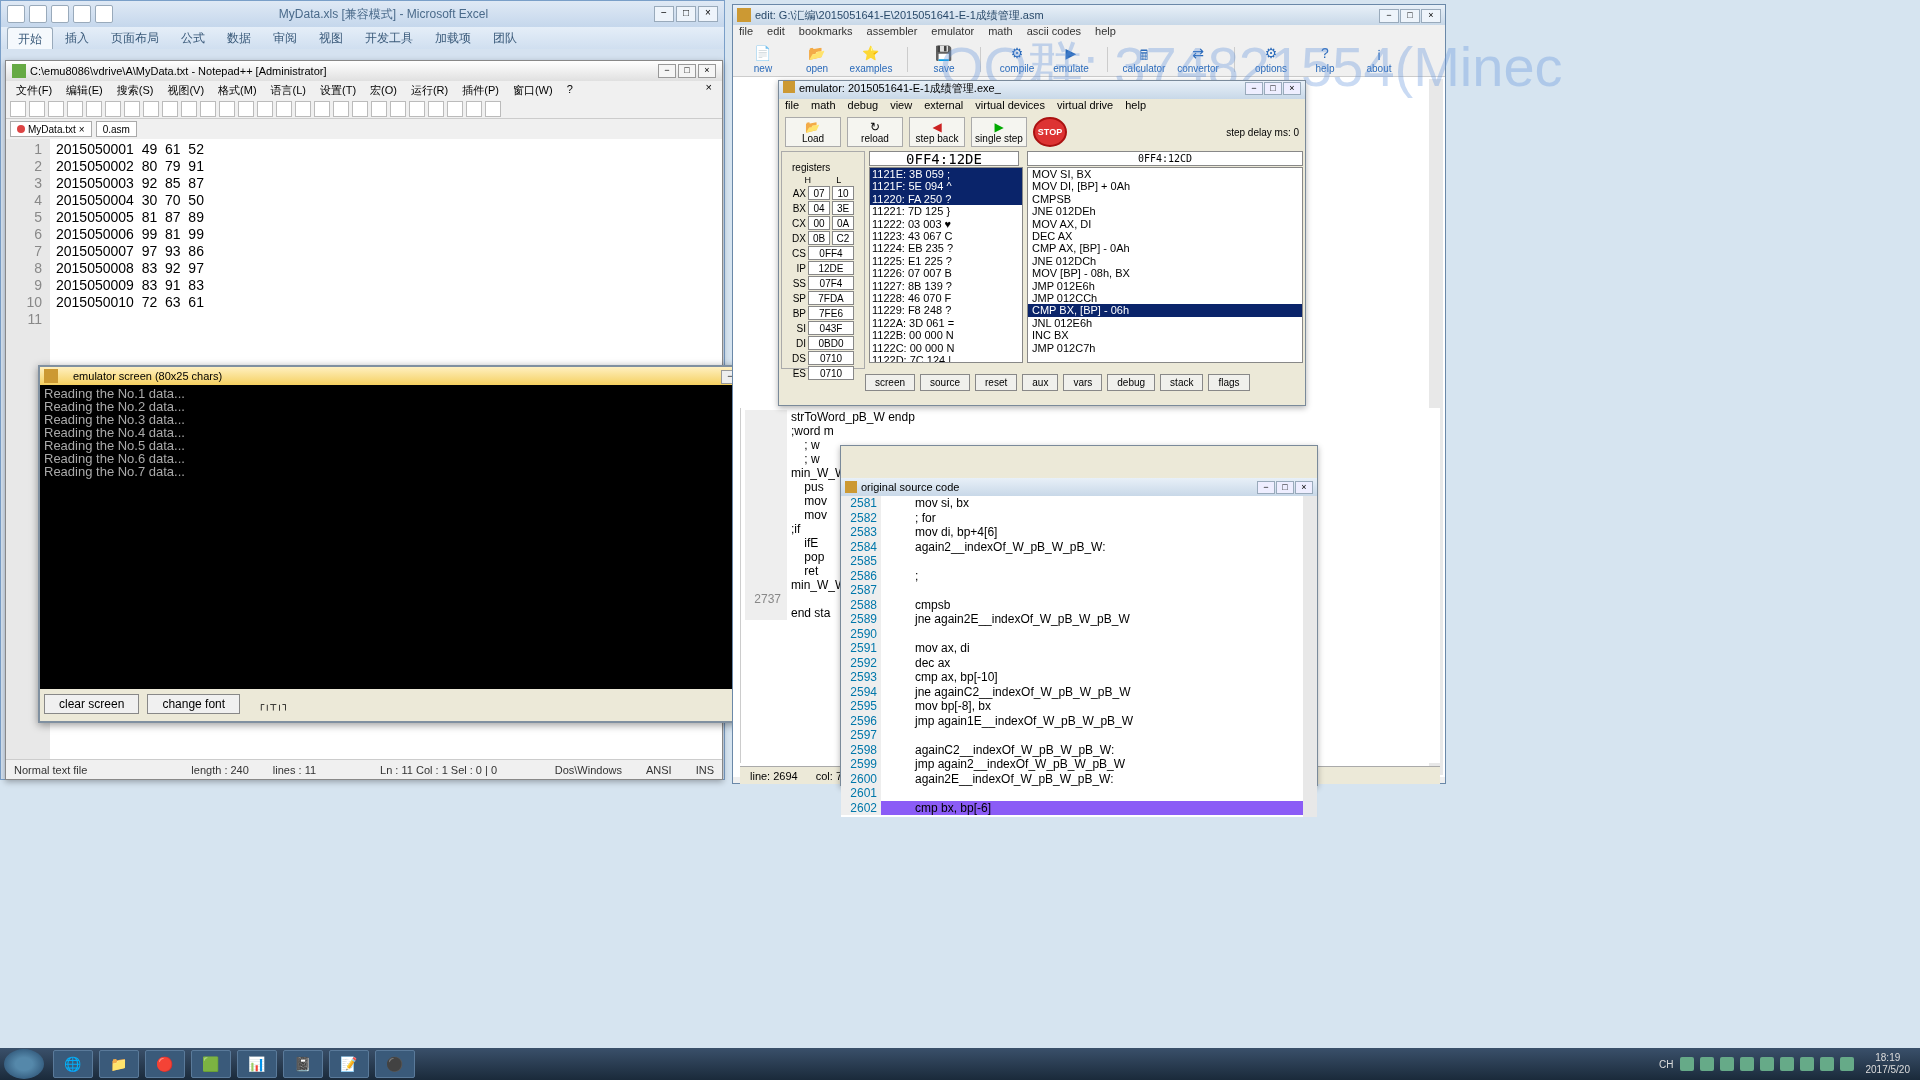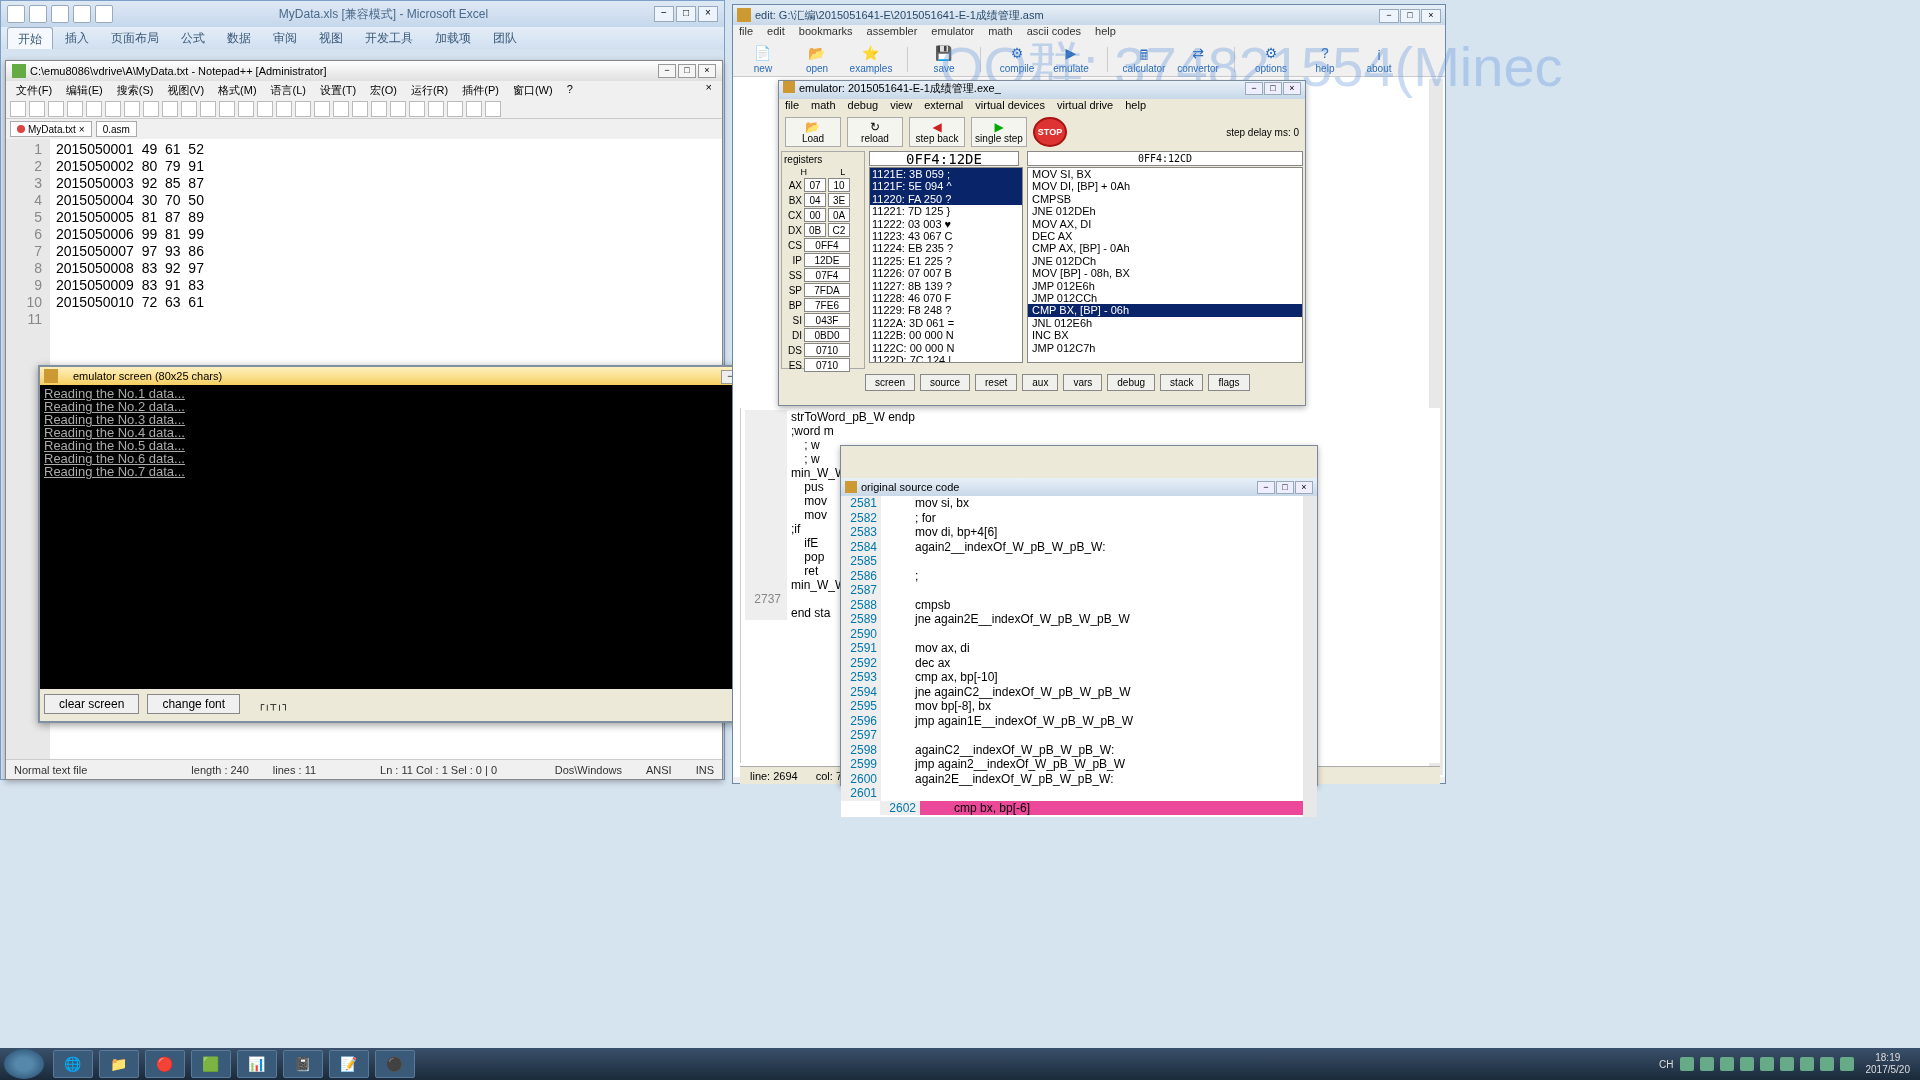--- a/index.html
+++ b/index.html
@@ -46,21 +46,21 @@
   .npp-status span:nth-child(5){ margin-left: auto;}
   
   
   .emuscr { position: absolute; top: 365px; left: 38px; width: 745px; height: 358px; background: #ece9d8; border: 2px solid #8090a0; box-shadow: 0 2px 8px rgba(0,0,0,0.4); }
   .emuscr-title { height: 18px; background: linear-gradient(#fff0c0, #f5d060); display: flex; align-items: center; padding: 0 4px; font-size: 11px; }
   .emuscr-title .i { width: 14px; height: 14px; background: #c93; margin-right: 4px; }
   .emuscr-title .t { flex: 1; margin-left: 11px; }
   .emuscr-title .wb span { display: inline-block; width: 18px; height: 14px; border: 1px solid #999; background: #eee; text-align: center; line-height: 11px; font-size: 9px; margin-left: 1px; }
   .emuscr-title .wb .close { background: #d44; color: #fff; }
   .emuscr-body { background: #000; color: #aaa; font-family: "Courier New", monospace; font-size: 13px; padding: 2px 4px; height: 304px; line-height: 13px; }
-  .emuscr-body div { white-space: pre; text-decoration: underline; }
+  .emuscr-body div { white-space: pre; }
   .emuscr-foot { height: 30px; background: #ece9d8; display: flex; padding: 4px; gap: 8px; align-items: center; }
   .emuscr-foot button { height: 20px; padding: 0 14px; background: #f0f0f0; border: 1px solid #888; font-size: 12px; }
   .emuscr-foot .crs { margin-left: 10px; font-size: 10px; font-family: monospace; }
   
   
   .emuide { position: absolute; top: 4px; left: 732px; width: 714px; height: 780px; background: #f0f0f0; border: 1px solid #6a88a8; }
   .emuide-title { height: 20px; background: linear-gradient(#e8f0f8, #c8d8e8); display: flex; align-items: center; padding: 0 4px; font-size: 11px; }
   .emuide-title .i { width: 14px; height: 14px; background: #c93; margin-right: 4px; }
   .emuide-title .t { flex: 1; color: #2a4a6a; }
   .emuide-title .wb span { display: inline-block; width: 20px; height: 14px; border: 1px solid #9ab; background: #eef4fb; text-align: center; line-height: 10px; font-size: 9px; margin-left: 1px; }
@@ -78,21 +78,21 @@
   .emudbg-title .i { width: 12px; height: 12px; background: #c93; margin-right: 4px; }
   .emudbg-title .t { flex: 1; }
   .emudbg-title .wb span { display: inline-block; width: 18px; height: 13px; border: 1px solid #9ab; background: #eef; text-align: center; line-height: 10px; font-size: 9px; margin-left: 1px; }
   .emudbg-menu { height: 16px; background: #ece9d8; display: flex; padding: 0 6px; gap: 12px; font-size: 11px; }
   .emudbg-tools { height: 34px; background: #ece9d8; display: flex; gap: 6px; padding: 2px 6px; align-items: center; }
   .emudbg-tools .tb { width: 56px; height: 30px; border: 1px solid #aaa; background: #f5f5f0; text-align: center; font-size: 10px; display: flex; flex-direction: column; justify-content: center; }
   .emudbg-tools .tb .ic { font-size: 12px; line-height: 12px; }
   .emudbg-tools .stop { width: 34px; height: 30px; background: #d33; border-radius: 50%; color: #fff; font-size: 9px; font-weight: bold; display: flex; align-items: center; justify-content: center; border: 2px solid #a11; }
   .emudbg-tools .delay { margin-left: auto; font-size: 10px; }
   .emudbg-body { display: flex; height: 222px; }
-  .emudbg-regs { width: 84px; border: 1px solid #aaa; margin: 2px; padding: 2px; font-size: 10px; background: #ece9d8; }
+  .emudbg-regs { width: 84px; border: 1px solid #aaa; margin: 2px; padding: 10px; font-size: 10px; background: #ece9d8; }
   .emudbg-regs .hdr { font-size: 10px; margin-bottom: 2px; }
   .emudbg-regs .hl { display: flex; justify-content: space-around; font-size: 9px; }
   .emudbg-regs .row { display: flex; align-items: center; gap: 2px; margin: 1px 0; }
   .emudbg-regs .row .n { width: 18px; text-align: right; }
   .emudbg-regs .row input { width: 22px; height: 14px; font-size: 10px; text-align: center; border: 1px solid #888; background: #fff; }
   .emudbg-mid { width: 154px; margin: 2px; }
   .emudbg-mid .addr { height: 16px; }
   .emudbg-mid .addr input { width: 150px; height: 15px; font-size: 14px; text-align: center; font-family: monospace; border: 1px solid #888; }
   .emudbg-mid .list { border: 1px solid #888; background: #fff; height: 196px; overflow: hidden; font-family: monospace; font-size: 11px; }
   .emudbg-mid .list div { padding: 0 2px; white-space: pre; line-height: 12.4px; }
@@ -110,21 +110,21 @@
   .osrc { position: absolute; top: 445px; left: 840px; width: 478px; height: 341px; background: #ece9d8; border: 1px solid #7a8a9a; box-shadow: 0 2px 6px rgba(0,0,0,0.3); z-index: 10; }
   .osrc-title { height: 18px; background: linear-gradient(#e8f0f8, #c8d8e8); display: flex; align-items: center; padding: 0 4px; font-size: 11px; margin-top: 32px; }
   .osrc-title .i { width: 12px; height: 12px; background: #c93; margin-right: 4px; }
   .osrc-title .t { flex: 1; }
   .osrc-title .wb span { display: inline-block; width: 18px; height: 13px; border: 1px solid #9ab; background: #eef; text-align: center; line-height: 10px; font-size: 9px; margin-left: 1px; }
   .osrc-body { background: #fff; height: 321px; font-family: Consolas, monospace; font-size: 12px; position: relative; overflow: hidden; }
   .osrc-body .sb { position: absolute; right: 0; top: 0; bottom: 0; width: 14px; background: #e8e8e8; }
   .osrc-body .ln { display: flex; line-height: 14.5px; gap: 30px; }
   .osrc-body .lnno { width: 40px; background: #eee; color: #07a; text-align: right; padding-right: 4px; }
   .osrc-body .code { padding-left: 4px; white-space: pre; }
-  .osrc-body .hl { background: #ec4899; margin-left: 39px; }
+  .osrc-body .hl { background: #8b5cf6; }
   
   
   .bgcode { position: absolute; top: 408px; left: 740px; width: 700px; height: 355px; background: #fff; font-family: Consolas, monospace; font-size: 12px; padding: 2px 4px; z-index: 6; border-left: 1px solid #ccc; }
   .bgcode .ln { display: flex; line-height: 14px; }
   .bgcode .lnno { width: 42px; background: #eee; color: #888; text-align: right; padding-right: 6px; }
   .bgcode .code { padding-left: 4px; white-space: pre; }
   .bgstat { position: absolute; top: 766px; left: 740px; width: 700px; height: 18px; background: #ece9d8; border-top: 1px solid #aaa; font-size: 11px; display: flex; align-items: center; padding: 0 10px; gap: 18px; z-index: 6; }
   
   
   .taskbar { position: absolute; bottom: 0; left: 0; right: 0; height: 32px; background: linear-gradient(#3a506a, #1a2a3a); display: flex; align-items: center; padding: 0 4px; z-index: 100; }

